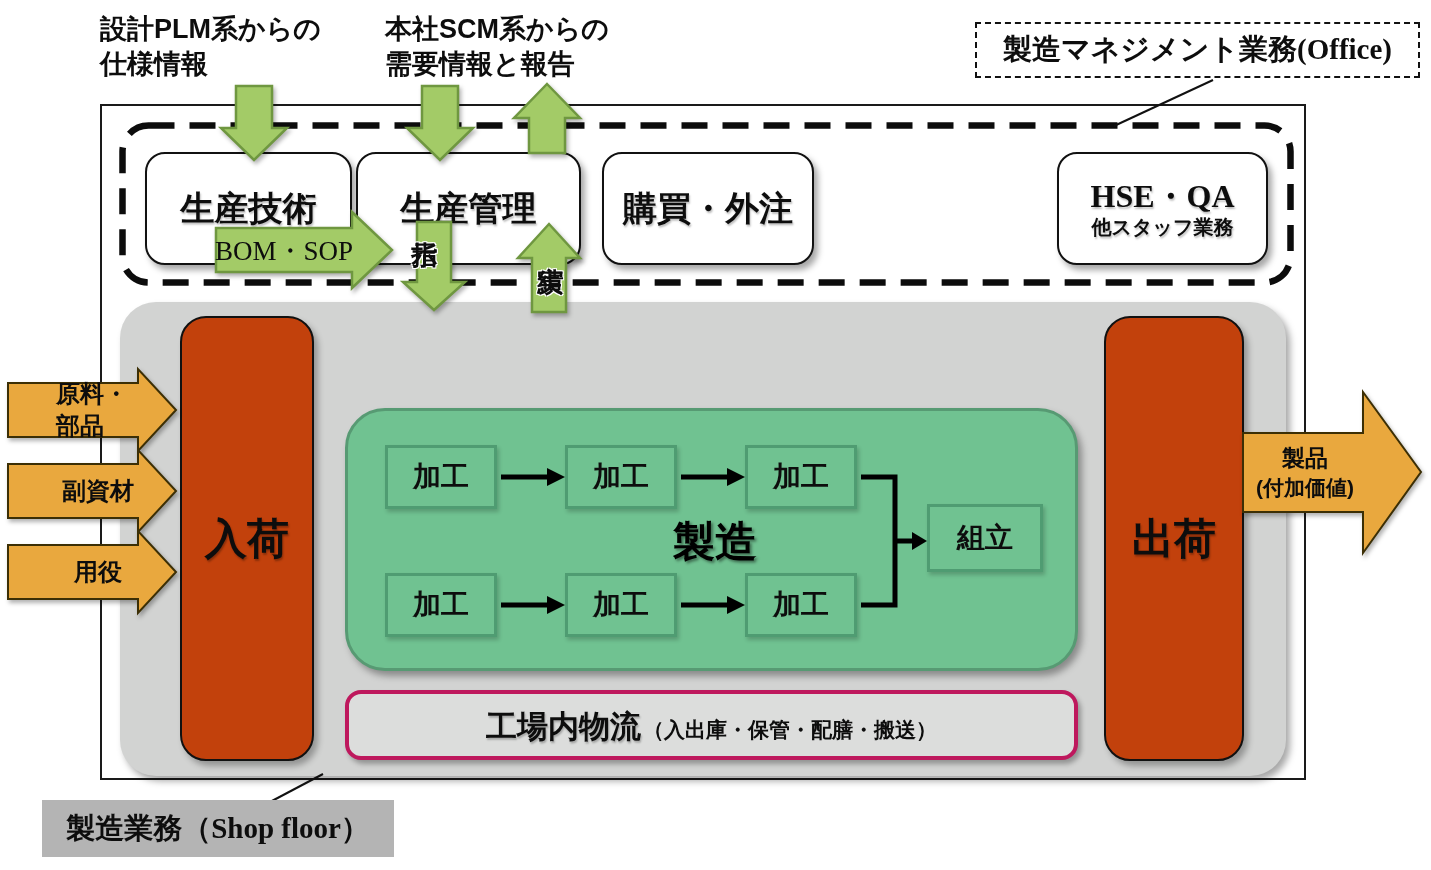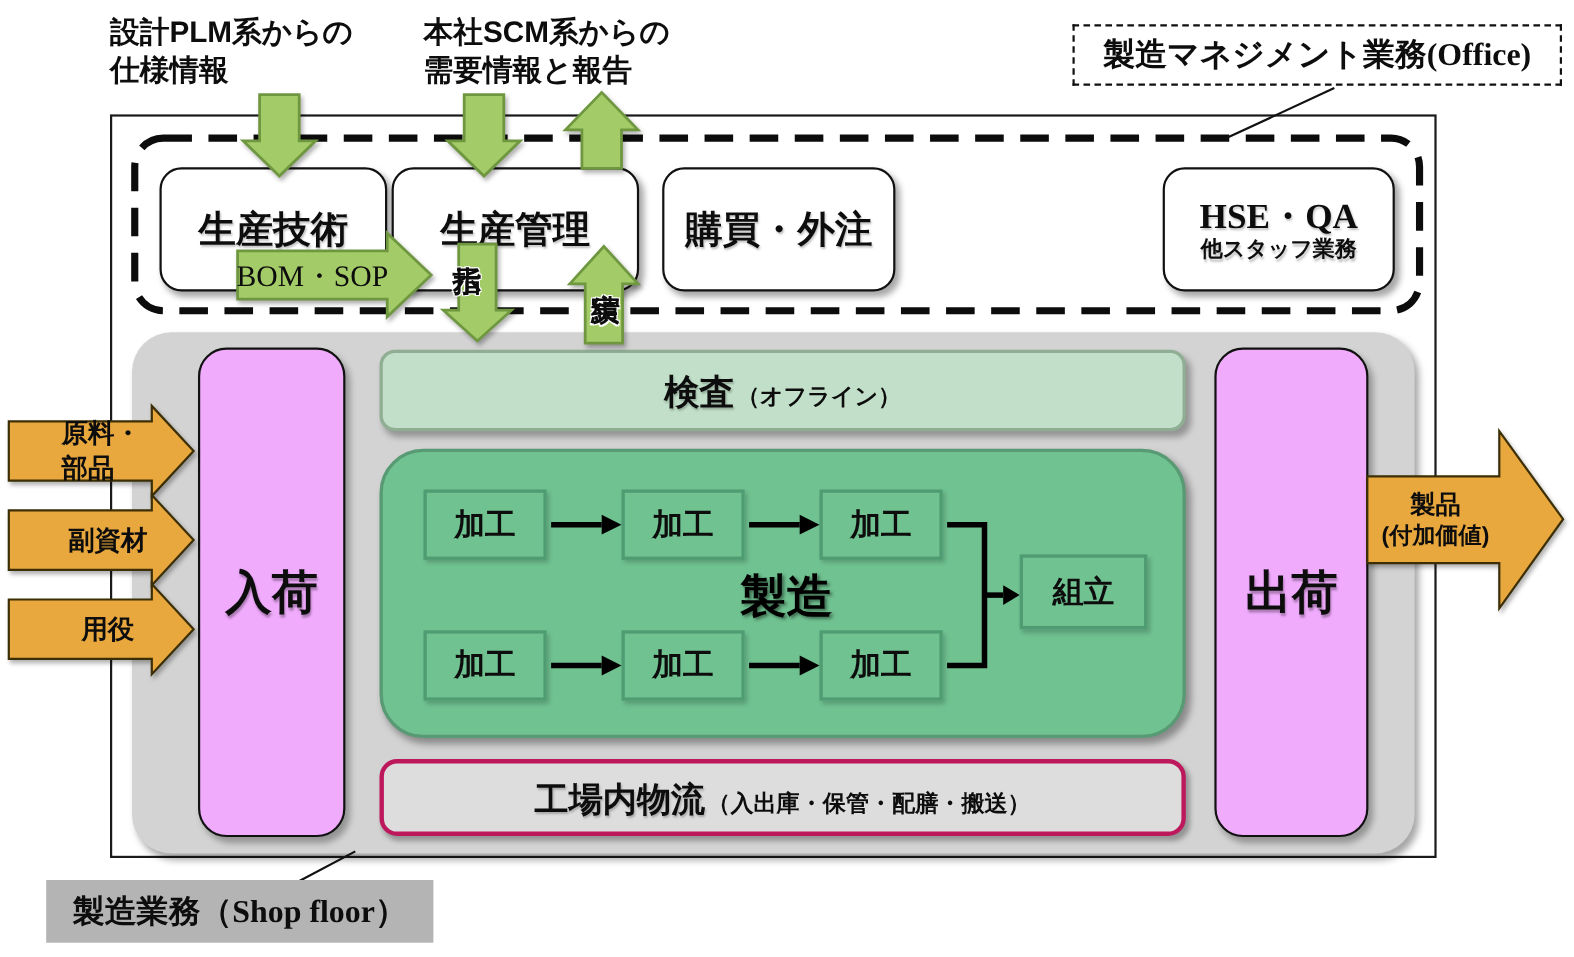--- a/index.html
+++ b/index.html
@@ -12,21 +12,21 @@
   .outer-rect{left:100px;top:104px;width:1206px;height:676px;border:2px solid #1a1a1a;background:#ffffff;z-index:10;}
   .gray-container{left:120px;top:302px;width:1166px;height:474px;background:#d2d3d2;border-radius:36px;
     box-shadow:4px 5px 7px rgba(0,0,0,0.35);z-index:20;}
   
   .office-box{top:152px;height:113px;background:#ffffff;border:2px solid #111;border-radius:20px;
     box-shadow:4px 5px 6px rgba(0,0,0,0.35);z-index:50;display:flex;align-items:center;justify-content:center;
     flex-direction:column;font-weight:bold;font-size:34px;text-shadow:1px 2px 2px rgba(0,0,0,0.25);}
   .hse-title{font-family:"Liberation Serif","DejaVu Serif",serif;font-size:32px;font-weight:600;line-height:36px;}
   .hse-sub{font-size:20px;font-weight:bold;line-height:26px;}
   
-  .side-box{top:316px;width:134px;height:445px;background:#f0abfc;border:2px solid #111;border-radius:26px;
+  .side-box{top:316px;width:134px;height:445px;background:#c2410c;border:2px solid #111;border-radius:26px;
     box-shadow:4px 5px 6px rgba(0,0,0,0.3);z-index:30;display:flex;align-items:center;justify-content:center;
     font-size:42px;font-weight:bold;text-shadow:1px 2px 2px rgba(0,0,0,0.3);}
   .kensa-box{left:345px;top:318px;width:733px;height:74px;background:#c2e0c9;border:3px solid #8fae94;border-radius:14px;
     box-shadow:4px 5px 6px rgba(0,0,0,0.3);z-index:30;display:flex;align-items:baseline;justify-content:center;gap:2px;
     padding-top:14px;}
   .kensa-main{font-size:32px;font-weight:bold;text-shadow:1px 2px 2px rgba(0,0,0,0.25);}
   .kensa-sub{font-size:21px;font-weight:bold;}
   .seizo-box{left:345px;top:408px;width:733px;height:263px;background:#70c291;border:3px solid #579a73;border-radius:40px;
     box-shadow:4px 5px 7px rgba(0,0,0,0.35);z-index:30;}
   .butsuryu-box{left:345px;top:690px;width:733px;height:70px;background:#dcdddc;border:4px solid #be185d;border-radius:16px;
@@ -71,24 +71,20 @@
 <div class="canvas">
 
   <div class="abs outer-rect"></div>
   <div class="abs gray-container"></div>
 
   <div class="abs side-box" style="left:180px;">
     <span>入荷</span>
   </div>
   <div class="abs side-box" style="left:1104px;width:140px;">
     <span>出荷</span>
-  </div>
-  <div class="abs kensa-box">
-    <span class="kensa-main">検査</span>
-    <span class="kensa-sub">（オフライン）</span>
   </div>
   <div class="abs seizo-box"></div>
   <div class="abs seizo-label">製造</div>
   <div class="abs butsuryu-box">
     <span class="butsuryu-main">工場内物流</span>
     <span class="butsuryu-sub">（入出庫・保管・配膳・搬送）</span>
   </div>
 
   <div class="abs kako-box" style="left:385px;top:445px;">
       <span>加工</span>

